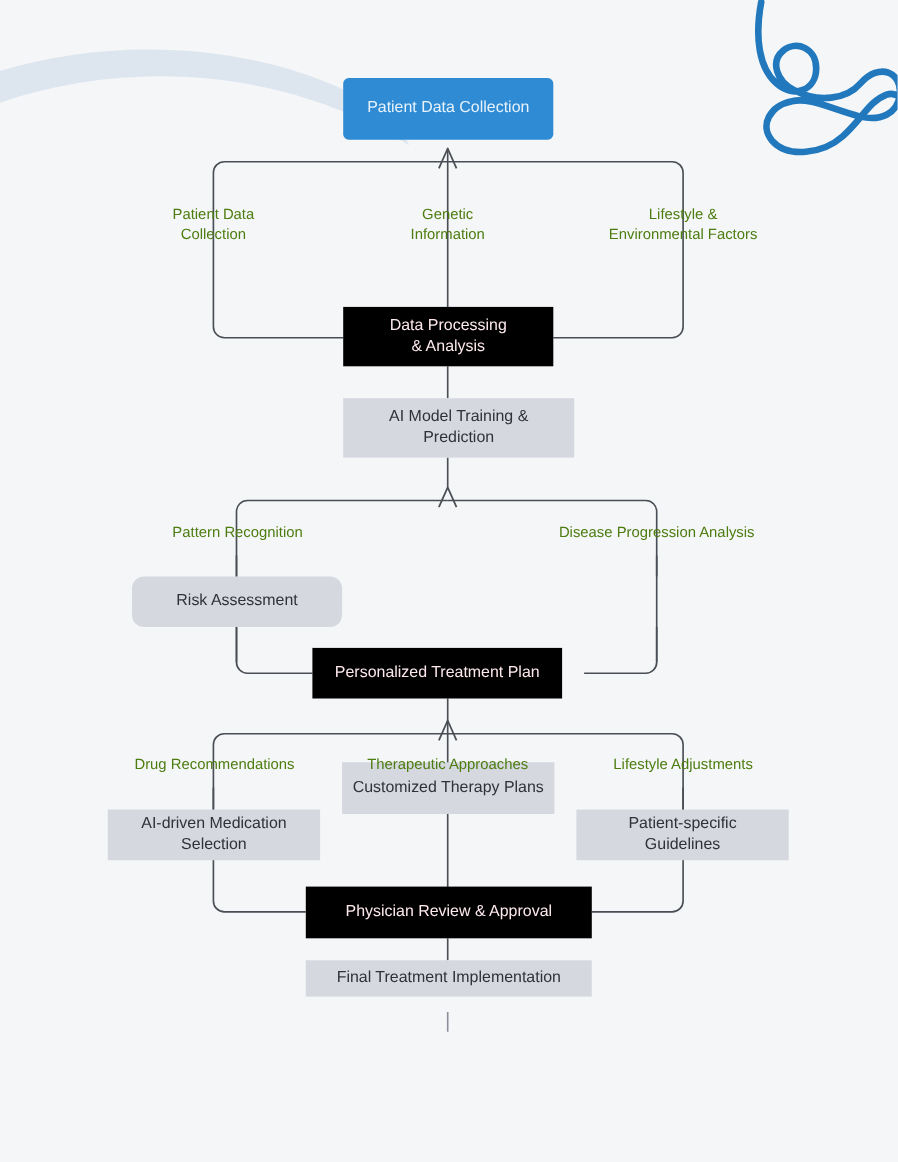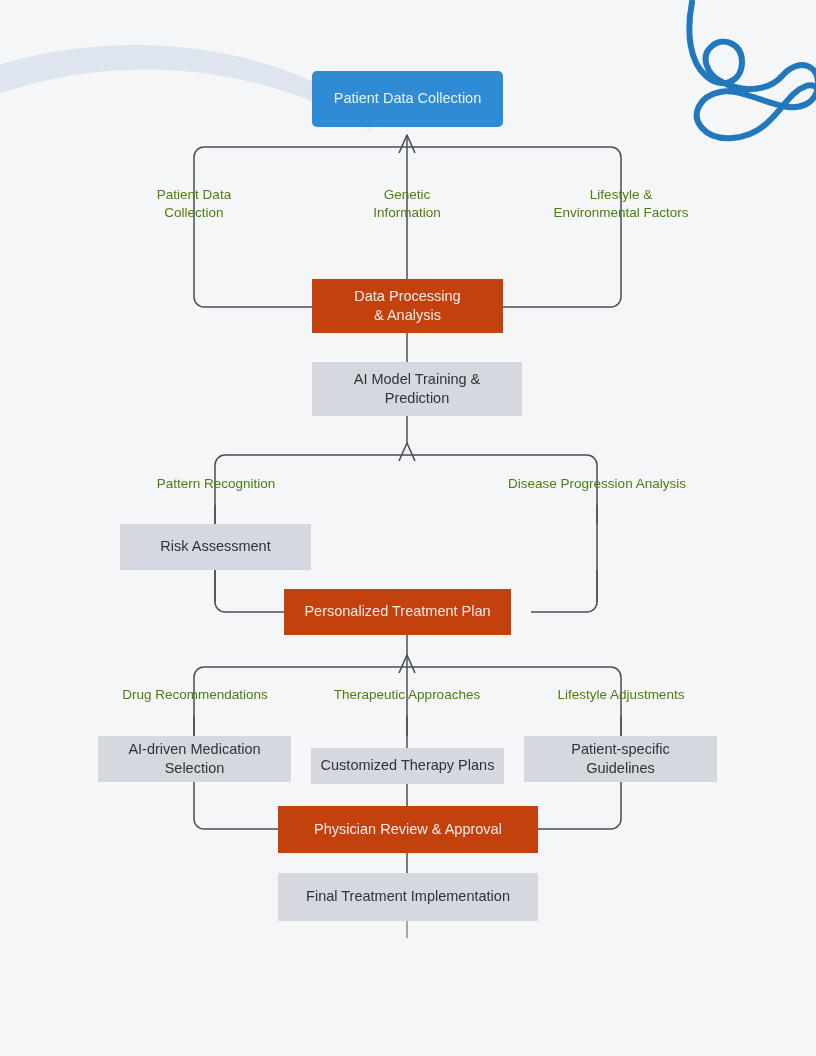--- a/index.html
+++ b/index.html
@@ -57,21 +57,21 @@
     line-height: 1.32;
     white-space: pre-line;
   }
   .node.primary {
     background: #2e8bd4;
     color: #e8f2fb;
     border-radius: 5px;
     font-size: 14.5px;
   }
   .node.accent {
-    background: #c2410c;
+    background: #000000;
     color: #fde9ec;
     font-size: 14.5px;
   }
   .node.neutral {
     background: #d5d8df;
     color: #2f3337;
     font-size: 14.5px;
   }
   .edge-label {
     position: absolute;
@@ -145,29 +145,29 @@
       <path d="M 407 920 L 407 938" stroke="#8c9199"></path>
     </g>
   </svg>
 
   <div id="nodes">
       <div class="node primary" style="left: 312px; top: 71px; width: 191px; height: 56px;">Patient Data Collection</div>
       <div class="node accent" style="left: 312px; top: 279px; width: 191px; height: 54px;">Data Processing
 &amp; Analysis</div>
       <div class="node neutral" style="left: 312px; top: 362px; width: 210px; height: 54px;">AI Model Training &amp;
 Prediction</div>
-      <div class="node neutral" style="left: 120px; top: 524px; width: 191px; height: 46px;">Risk Assessment</div>
+      <div class="node neutral" style="left: 120px; top: 524px; width: 191px; height: 46px; border-radius: 11px;">Risk Assessment</div>
       <div class="node accent" style="left: 284px; top: 589px; width: 227px; height: 46px;">Personalized Treatment Plan</div>
       <div class="node neutral" style="left: 98px; top: 736px; width: 193px; height: 46px;">AI-driven Medication
 Selection</div>
-      <div class="node neutral" style="left: 311px; top: 748px; width: 193px; height: 36px;">Customized Therapy Plans</div>
+      <div class="node neutral" style="left: 311px; top: 693px; width: 193px; height: 47px;">Customized Therapy Plans</div>
       <div class="node neutral" style="left: 524px; top: 736px; width: 193px; height: 46px;">Patient-specific
 Guidelines</div>
       <div class="node accent" style="left: 278px; top: 806px; width: 260px; height: 47px;">Physician Review &amp; Approval</div>
-      <div class="node neutral" style="left: 278px; top: 873px; width: 260px; height: 48px;">Final Treatment Implementation</div>
+      <div class="node neutral" style="left: 278px; top: 873px; width: 260px; height: 33px;">Final Treatment Implementation</div>
       <div class="edge-label" style="left: 119px; top: 186px; width: 150px;">Patient Data
 Collection</div>
       <div class="edge-label" style="left: 332px; top: 186px; width: 150px;">Genetic
 Information</div>
       <div class="edge-label" style="left: 536px; top: 186px; width: 170px;">Lifestyle &amp;
 Environmental Factors</div>
       <div class="edge-label" style="left: 140px; top: 475px; width: 152px;">Pattern Recognition</div>
       <div class="edge-label" style="left: 492px; top: 475px; width: 210px;">Disease Progression Analysis</div>
       <div class="edge-label" style="left: 110px; top: 686px; width: 170px;">Drug Recommendations</div>
       <div class="edge-label" style="left: 322px; top: 686px; width: 170px;">Therapeutic Approaches</div>

